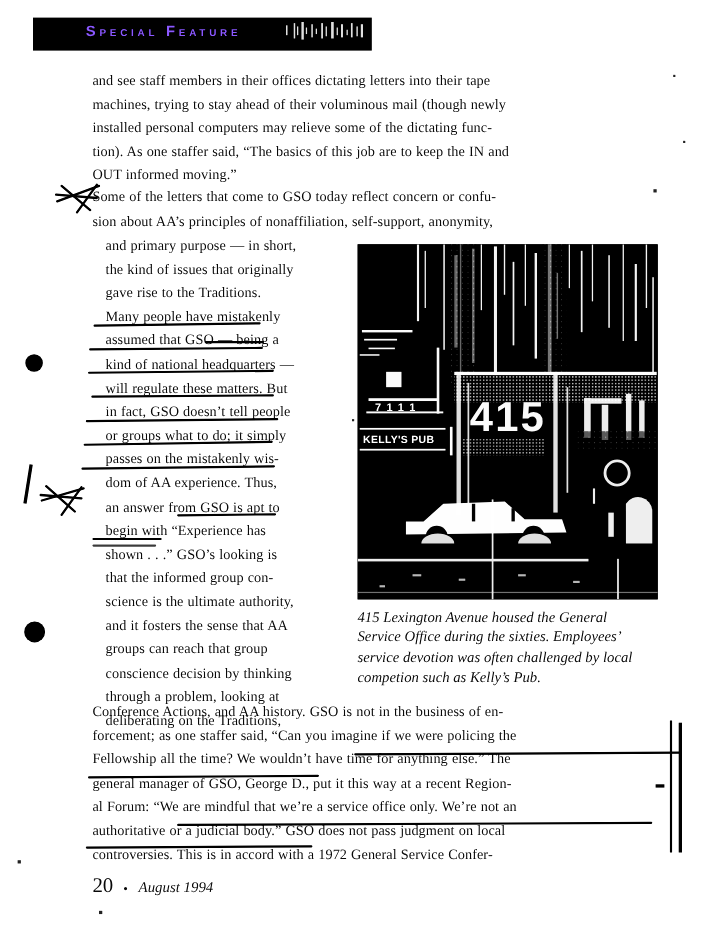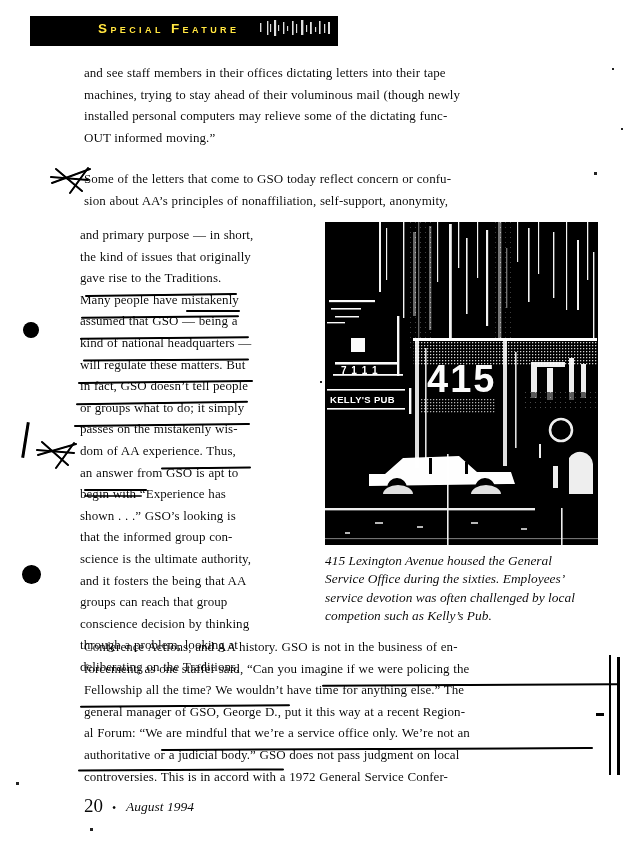--- a/index.html
+++ b/index.html
@@ -24,23 +24,23 @@
     position: absolute;
     left: 30px;
     top: 16px;
     width: 308px;
     height: 30px;
     background: #000000;
     overflow: hidden;
   }
   #banner-label {
     position: absolute;
-    left: 68px;
+    left: 48px;
     top: 5px;
-    color: #fde047;
+    color: #8b5cf6;
     font-family: "Liberation Sans", "DejaVu Sans", sans-serif;
     font-weight: bold;
     font-size: 13.5px;
     letter-spacing: 3.4px;
     font-variant: small-caps;
     white-space: nowrap;
   }
   #banner-noise {
     position: absolute;
     left: 228px;
@@ -54,21 +54,21 @@
   .para {
     position: absolute;
     font-size: 13px;
     line-height: 21.6px;
     text-align: left;
     letter-spacing: .05px;
     word-spacing: .4px;
   }
   #p1 { left: 84px; top: 62px;  width: 554px; }
   #p2 { left: 84px; top: 168px; width: 554px; }
-  #p3 { left: 80px; top: 212px; width: 236px; margin-top: 12px; }
+  #p3 { left: 96px; top: 212px; width: 236px; }
   #p4 { left: 84px; top: 636px; width: 554px; }
 
   .para .ln { display: block; white-space: nowrap; }
 
   
   #photo {
     position: absolute;
     left: 325px;
     top: 222px;
     width: 273px;
@@ -163,20 +163,21 @@
         <rect x="66" y="5" width="1.3" height="9"></rect>
         <rect x="70" y="3" width="2.0" height="12"></rect>
       </g>
     </svg>
   </div>
 
   <div class="para" id="p1">
     <span class="ln">and see staff members in their offices dictating letters into their tape</span>
     <span class="ln">machines, trying to stay ahead of their voluminous mail (though newly</span>
     <span class="ln">installed personal computers may relieve some of the dictating func-</span>
+    <span class="ln">tion). As one staffer said, “The basics of this job are to keep the IN and</span>
     <span class="ln">OUT informed moving.”</span>
   </div>
 
   <div class="para" id="p2">
     <span class="ln">    Some of the letters that come to GSO today reflect concern or confu-</span>
     <span class="ln">sion about AA’s principles of nonaffiliation, self-support, anonymity,</span>
   </div>
 
   <div class="para" id="p3">
     <span class="ln">and primary purpose — in short,</span>
@@ -188,21 +189,21 @@
     <span class="ln">will  regulate these matters. But</span>
     <span class="ln">in fact, GSO doesn’t tell people</span>
     <span class="ln">or groups what to do; it simply</span>
     <span class="ln">passes on the mistakenly wis-</span>
     <span class="ln">dom of AA experience. Thus,</span>
     <span class="ln">an answer from GSO is apt to</span>
     <span class="ln">begin with “Experience has</span>
     <span class="ln">shown . . .”  GSO’s looking is</span>
     <span class="ln">that the informed group con-</span>
     <span class="ln">science is the ultimate authority,</span>
-    <span class="ln">and it fosters the being that AA</span>
+    <span class="ln">and it fosters the sense that AA</span>
     <span class="ln">groups can reach that group</span>
     <span class="ln">conscience decision by thinking</span>
     <span class="ln">through a problem, looking at</span>
     <span class="ln">deliberating on the Traditions,</span>
   </div>
 
   <div id="photo">
     <svg class="ph-layer" width="273" height="323" viewBox="0 0 273 323" preserveAspectRatio="none">
       <rect width="273" height="323" fill="#000"></rect>
       <defs>

